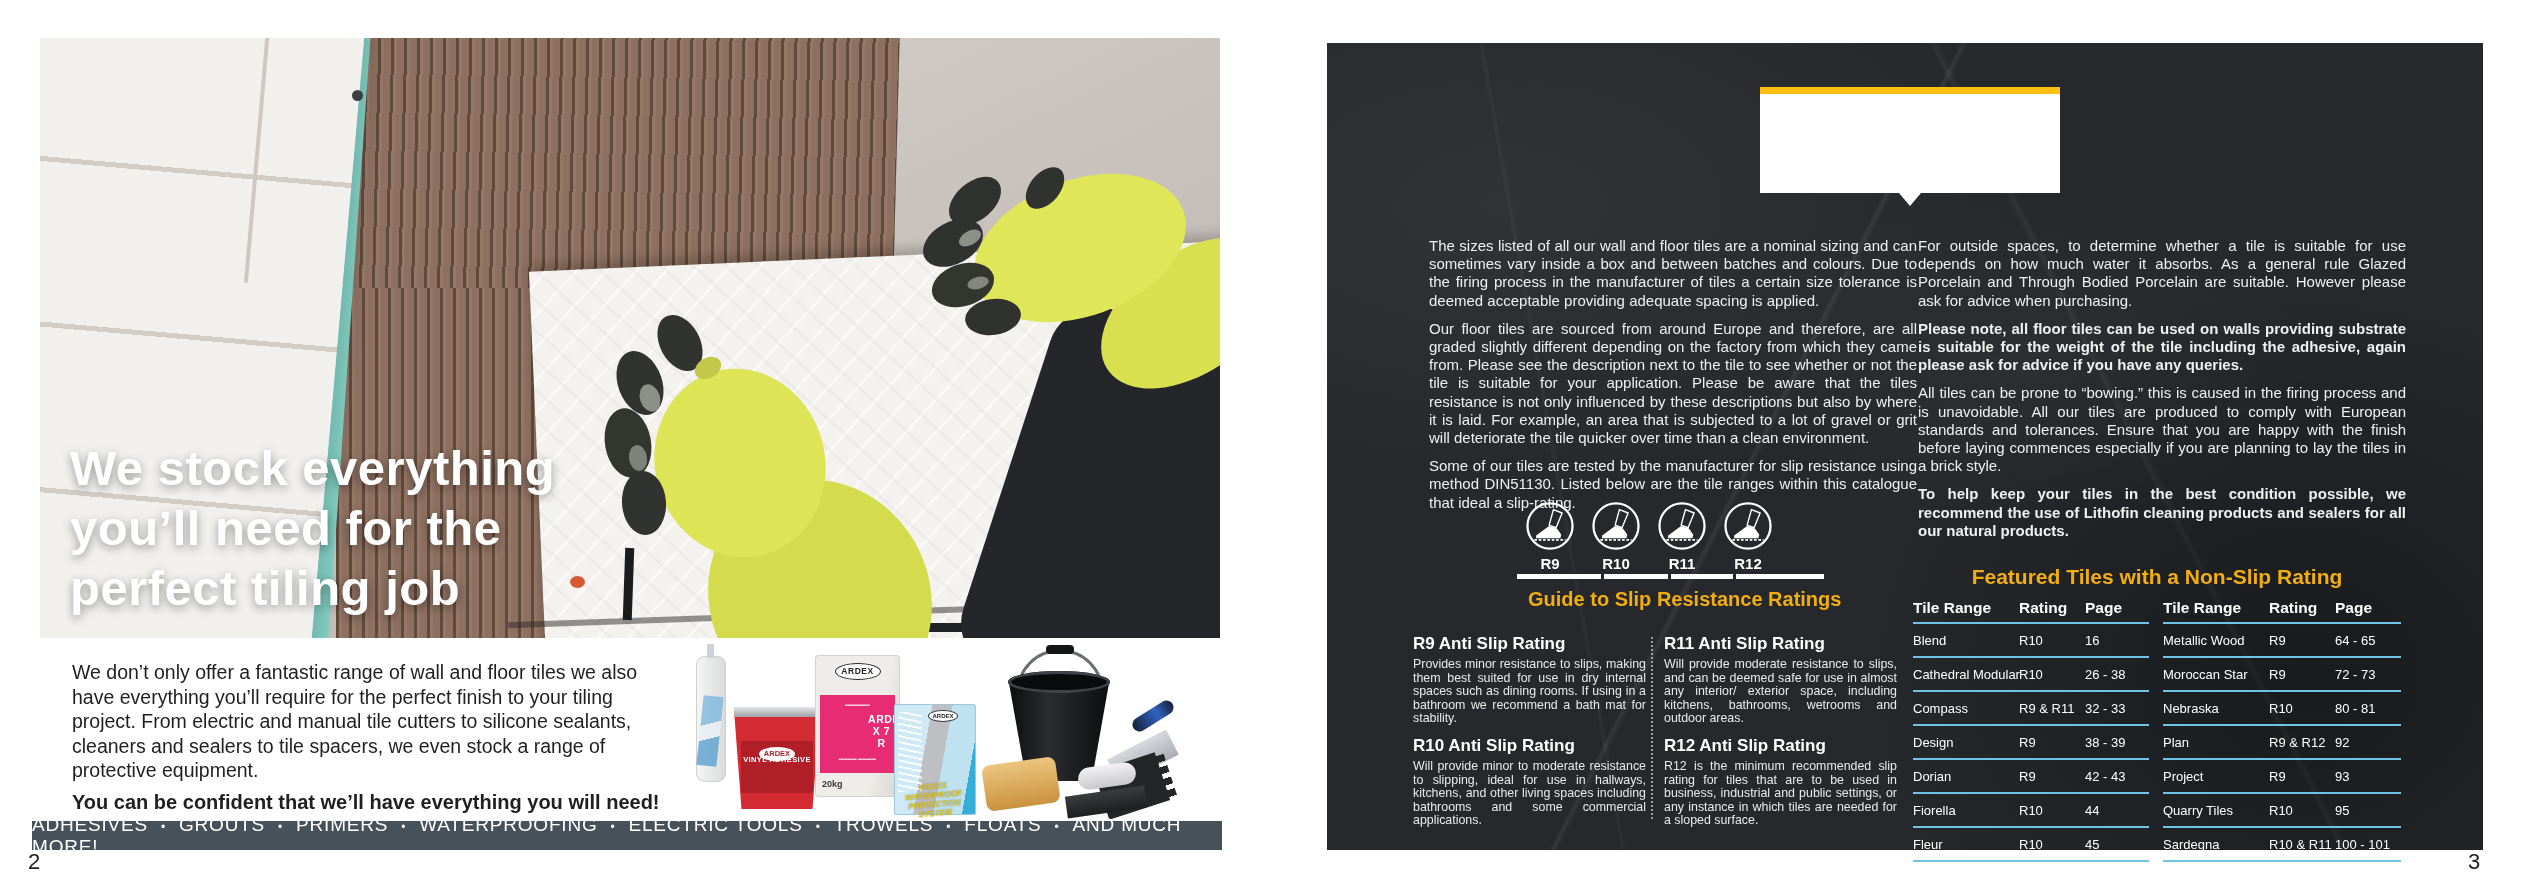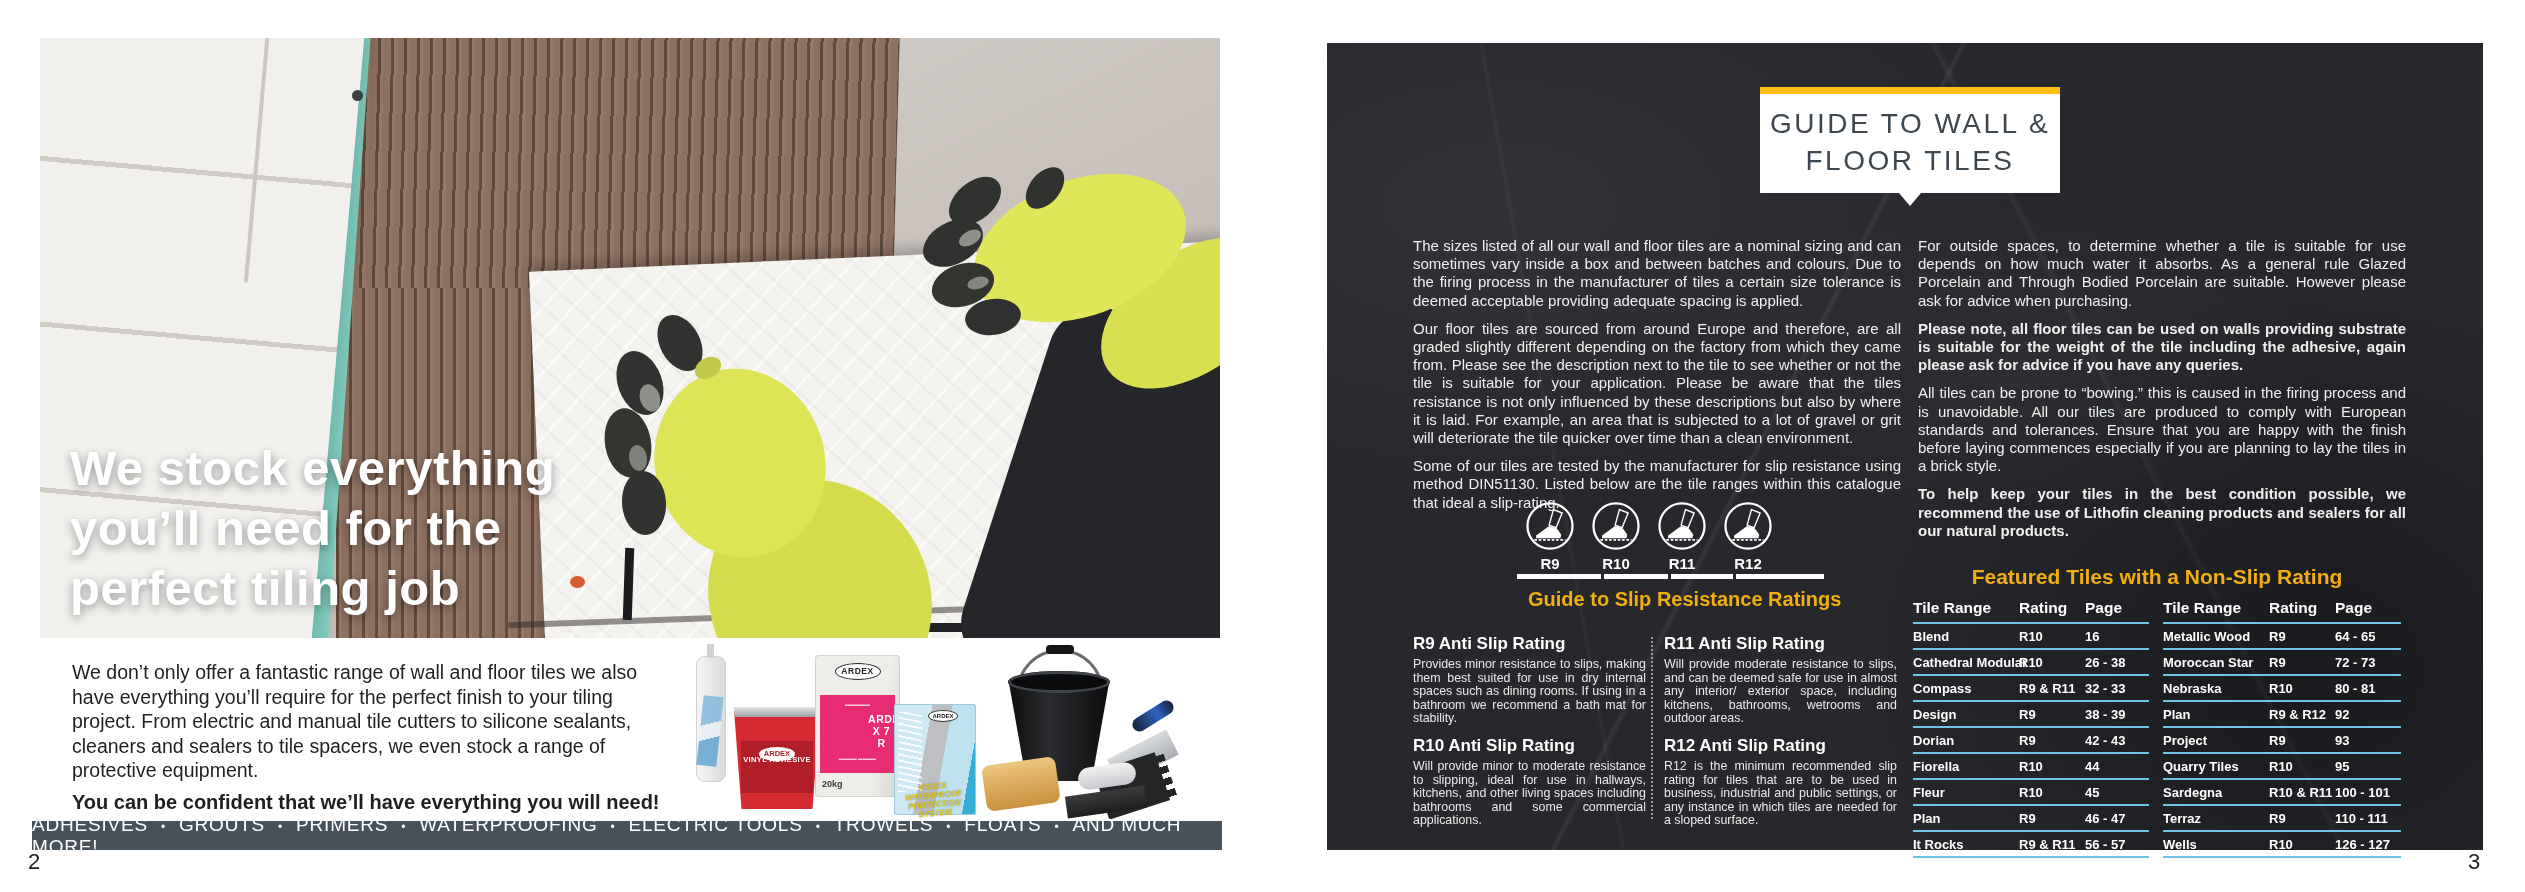--- a/index.html
+++ b/index.html
@@ -122,21 +122,21 @@
        linear-gradient(117deg, transparent 0 40.4%, rgba(255,255,255,.07) 40.6%, transparent 41%),
        linear-gradient(63deg, transparent 0 64.6%, rgba(255,255,255,.05) 64.9%, transparent 65.3%),
        linear-gradient(80deg, transparent 0 22.6%, rgba(255,255,255,.04) 22.8%, transparent 23.1%);}
   .heading-box{position:absolute; left:433px; top:44px; width:300px; height:106px; background:#fff;
      border-top:7px solid var(--accent); text-align:center;}
   .heading-text{font-size:28px; line-height:37px; letter-spacing:2.5px; color:#3d4750; white-space:pre-line; padding-top:11px;}
   .heading-arrow{position:absolute; left:50%; top:99px; margin-left:-11px; width:0; height:0;
      border-left:11px solid transparent; border-right:11px solid transparent; border-top:13px solid #fff;}
   .col{position:absolute; top:194px; width:488px; text-align:justify; color:#eef0ef;
      font-size:15px; line-height:18.2px;}
-  .col1{left:86px;} .col2{left:591px;}
+  .col1{left:102px;} .col2{left:591px;}
   .col p{margin-bottom:10px;}
   .col p.b{font-weight:bold;}
 
   .slip-icons{position:absolute; left:197px; top:457px; display:flex; gap:14px;}
   .slip-icon{width:52px; display:flex; flex-direction:column; align-items:center;}
   .slip-icon svg{width:52px; height:52px; display:block;}
   .slip-label{color:#fff; font-weight:bold; font-size:15px; margin-top:3px;}
   .slip-bar{position:absolute; left:190px; top:531px; display:flex; gap:3px;}
   .slip-seg{height:5px; background:#fff;}
   .guide-title{position:absolute; left:201px; top:545px; color:var(--guide-yellow); font-weight:bold; font-size:20px;}
@@ -148,21 +148,21 @@
   .rating h4{font-size:17px; color:#fff; margin-bottom:4px;}
   .rating p{font-size:12.4px; line-height:13.6px; color:#e9ebea; text-align:justify;}
 
   .featured-title{position:absolute; left:586px; top:522px; width:488px; text-align:center;
      color:var(--guide-yellow); font-weight:bold; font-size:21px;}
   .tile-table{position:absolute; border-collapse:collapse; table-layout:fixed; color:#fff;}
   .t-left{left:586px; top:556px; width:236px;}
   .t-right{left:836px; top:556px; width:238px;}
   .tile-table th{font-size:15.5px; font-weight:bold; text-align:left; padding:0 0 5px 0;
      border-bottom:2.5px solid var(--line-blue);}
-  .tile-table td{font-size:13px; font-weight:bold; height:26px; padding:0;
+  .tile-table td{font-size:13px; font-weight:normal; height:34px; padding:0;
      border-bottom:2px solid var(--line-blue); white-space:nowrap;}
   .tile-table th:nth-child(1), .tile-table td:nth-child(1){width:106px;}
   .tile-table th:nth-child(2), .tile-table td:nth-child(2){width:66px;}
 </style>
 </head>
 <body>
 
 <div id="root">
 
   <section id="page-left">
@@ -256,22 +256,20 @@
     </div>
 
     <div class="footer-bar">
         <span id="footer-items"><span class="fitem">ADHESIVES</span><span class="bullet">•</span><span class="fitem">GROUTS</span><span class="bullet">•</span><span class="fitem">PRIMERS</span><span class="bullet">•</span><span class="fitem">WATERPROOFING</span><span class="bullet">•</span><span class="fitem">ELECTRIC TOOLS</span><span class="bullet">•</span><span class="fitem">TROWELS</span><span class="bullet">•</span><span class="fitem">FLOATS</span><span class="bullet">•</span><span class="fitem">AND MUCH MORE!</span></span>
       </div>
     <div class="pagenum pl">2</div>
   </section>
 
   <section id="page-right">
     <div class="heading-box">
-      <div class="heading-text">GUIDE TO WALL &amp;
-FLOOR TILES</div>
       <div class="heading-arrow"></div>
     </div>
 
     <div class="col col1" id="col1">
         <p>The sizes listed of all our wall and floor tiles are a nominal sizing and can sometimes vary inside a box and between batches and colours. Due to the firing process in the manufacturer of tiles a certain size tolerance is deemed acceptable providing adequate spacing is applied.</p>
         <p>Our floor tiles are sourced from around Europe and therefore, are all graded slightly different depending on the factory from which they came from. Please see the description next to the tile to see whether or not the tile is suitable for your application. Please be aware that the tiles resistance is not only influenced by these descriptions but also by where it is laid. For example, an area that is subjected to a lot of gravel or grit will deteriorate the tile quicker over time than a clean environment.</p>
         <p>Some of our tiles are tested by the manufacturer for slip resistance using method DIN51130. Listed below are the tile ranges within this catalogue that ideal a slip-rating.</p>
       </div>
     <div class="col col2" id="col2">
         <p>For outside spaces, to determine whether a tile is suitable for use depends on how much water it absorbs. As a general rule Glazed Porcelain and Through Bodied Porcelain are suitable. However please ask for advice when purchasing.</p>

